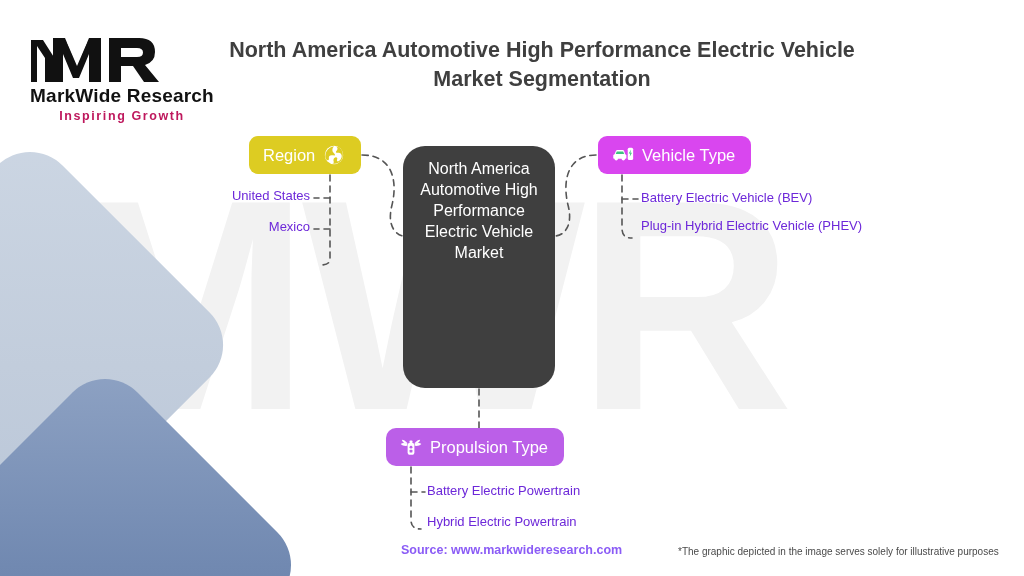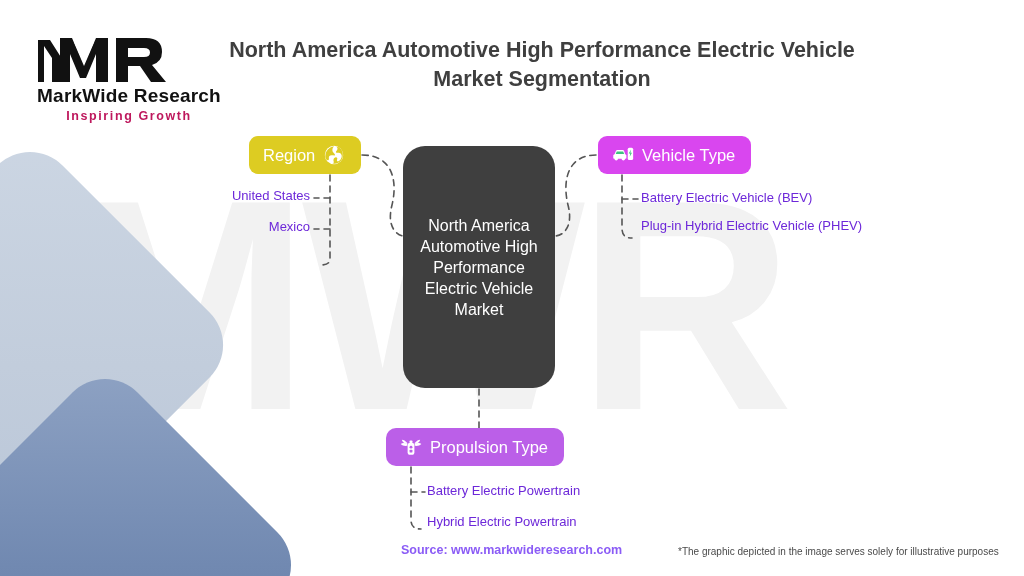--- a/index.html
+++ b/index.html
@@ -35,21 +35,21 @@
     color: #f2f2f2;
     font-size: 300px;
     font-weight: 800;
     letter-spacing: -8px;
     line-height: 260px;
     font-family: "Liberation Sans", sans-serif;
     white-space: nowrap;
   }
 
   
-  .logo { position: absolute; left: 34px; top: 32px; width: 190px; text-align: center; }
+  .logo { position: absolute; left: 27px; top: 32px; width: 190px; text-align: center; }
   .logo-mark { display: block; }
   .logo-name {
     font-size: 19px; font-weight: 700; color: #111; letter-spacing: .2px;
     margin-top: 1px;
   }
   .logo-tag {
     font-size: 12.5px; font-weight: 700; color: #be185d; letter-spacing: 1.6px;
     margin-top: 2px;
   }
 
@@ -61,21 +61,21 @@
     line-height: 29px;
   }
 
   
   .center-node {
     position: absolute;
     left: 403px; top: 146px;
     width: 152px; height: 242px;
     background: #3f3f3f;
     border-radius: 22px;
-    display: flex; align-items: center; justify-content: center;
+    display: flex; align-items: flex-start; justify-content: center;
     padding: 12px;
     z-index: 4;
   }
   .center-node-label {
     color: #ffffff;
     font-size: 16px;
     line-height: 21px;
     text-align: center;
     font-weight: 400;
   }

